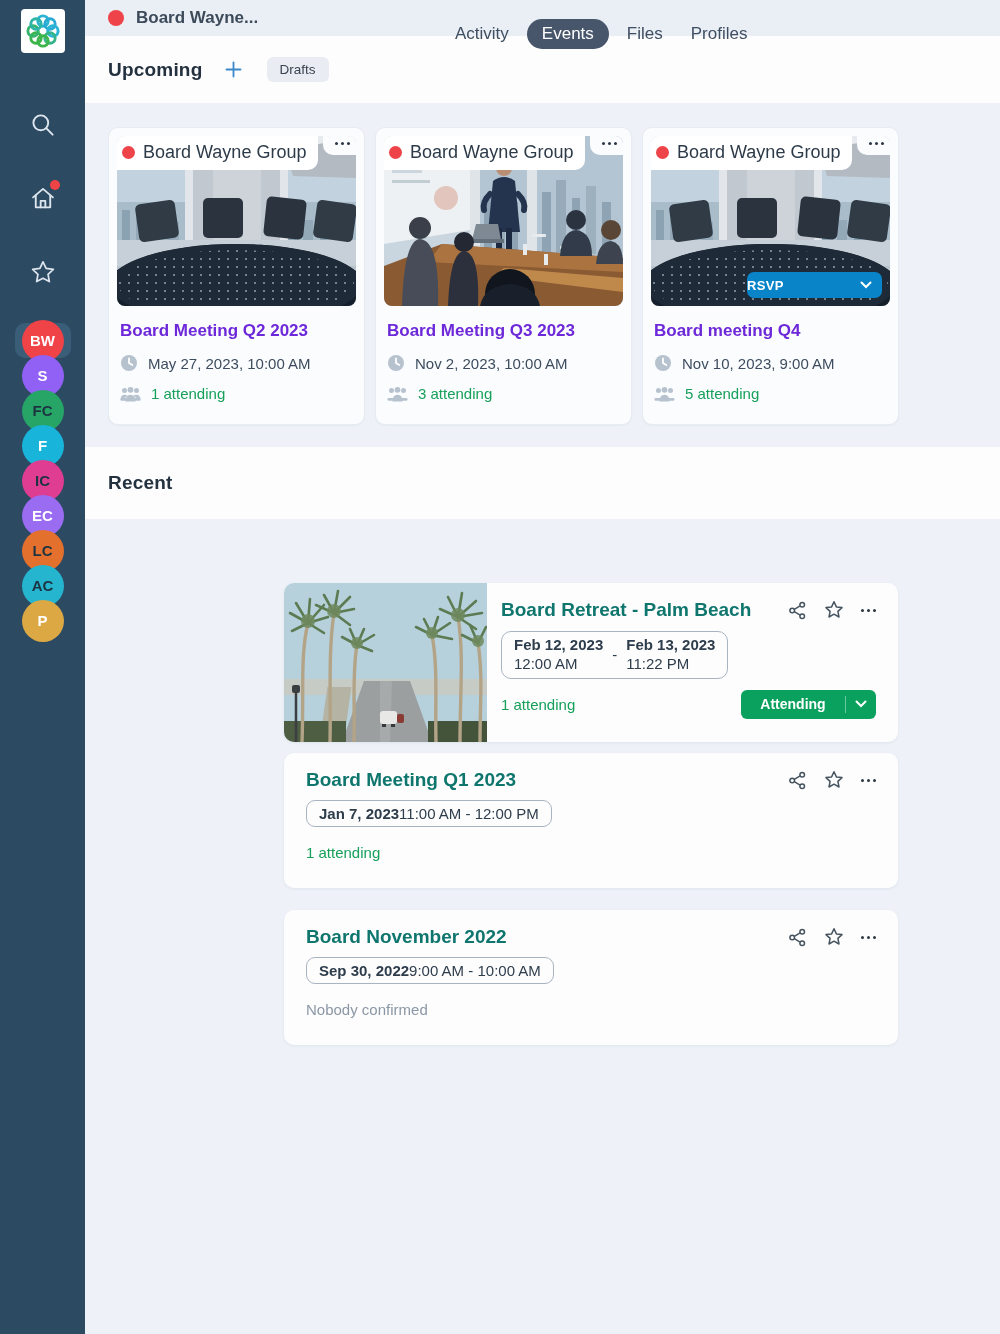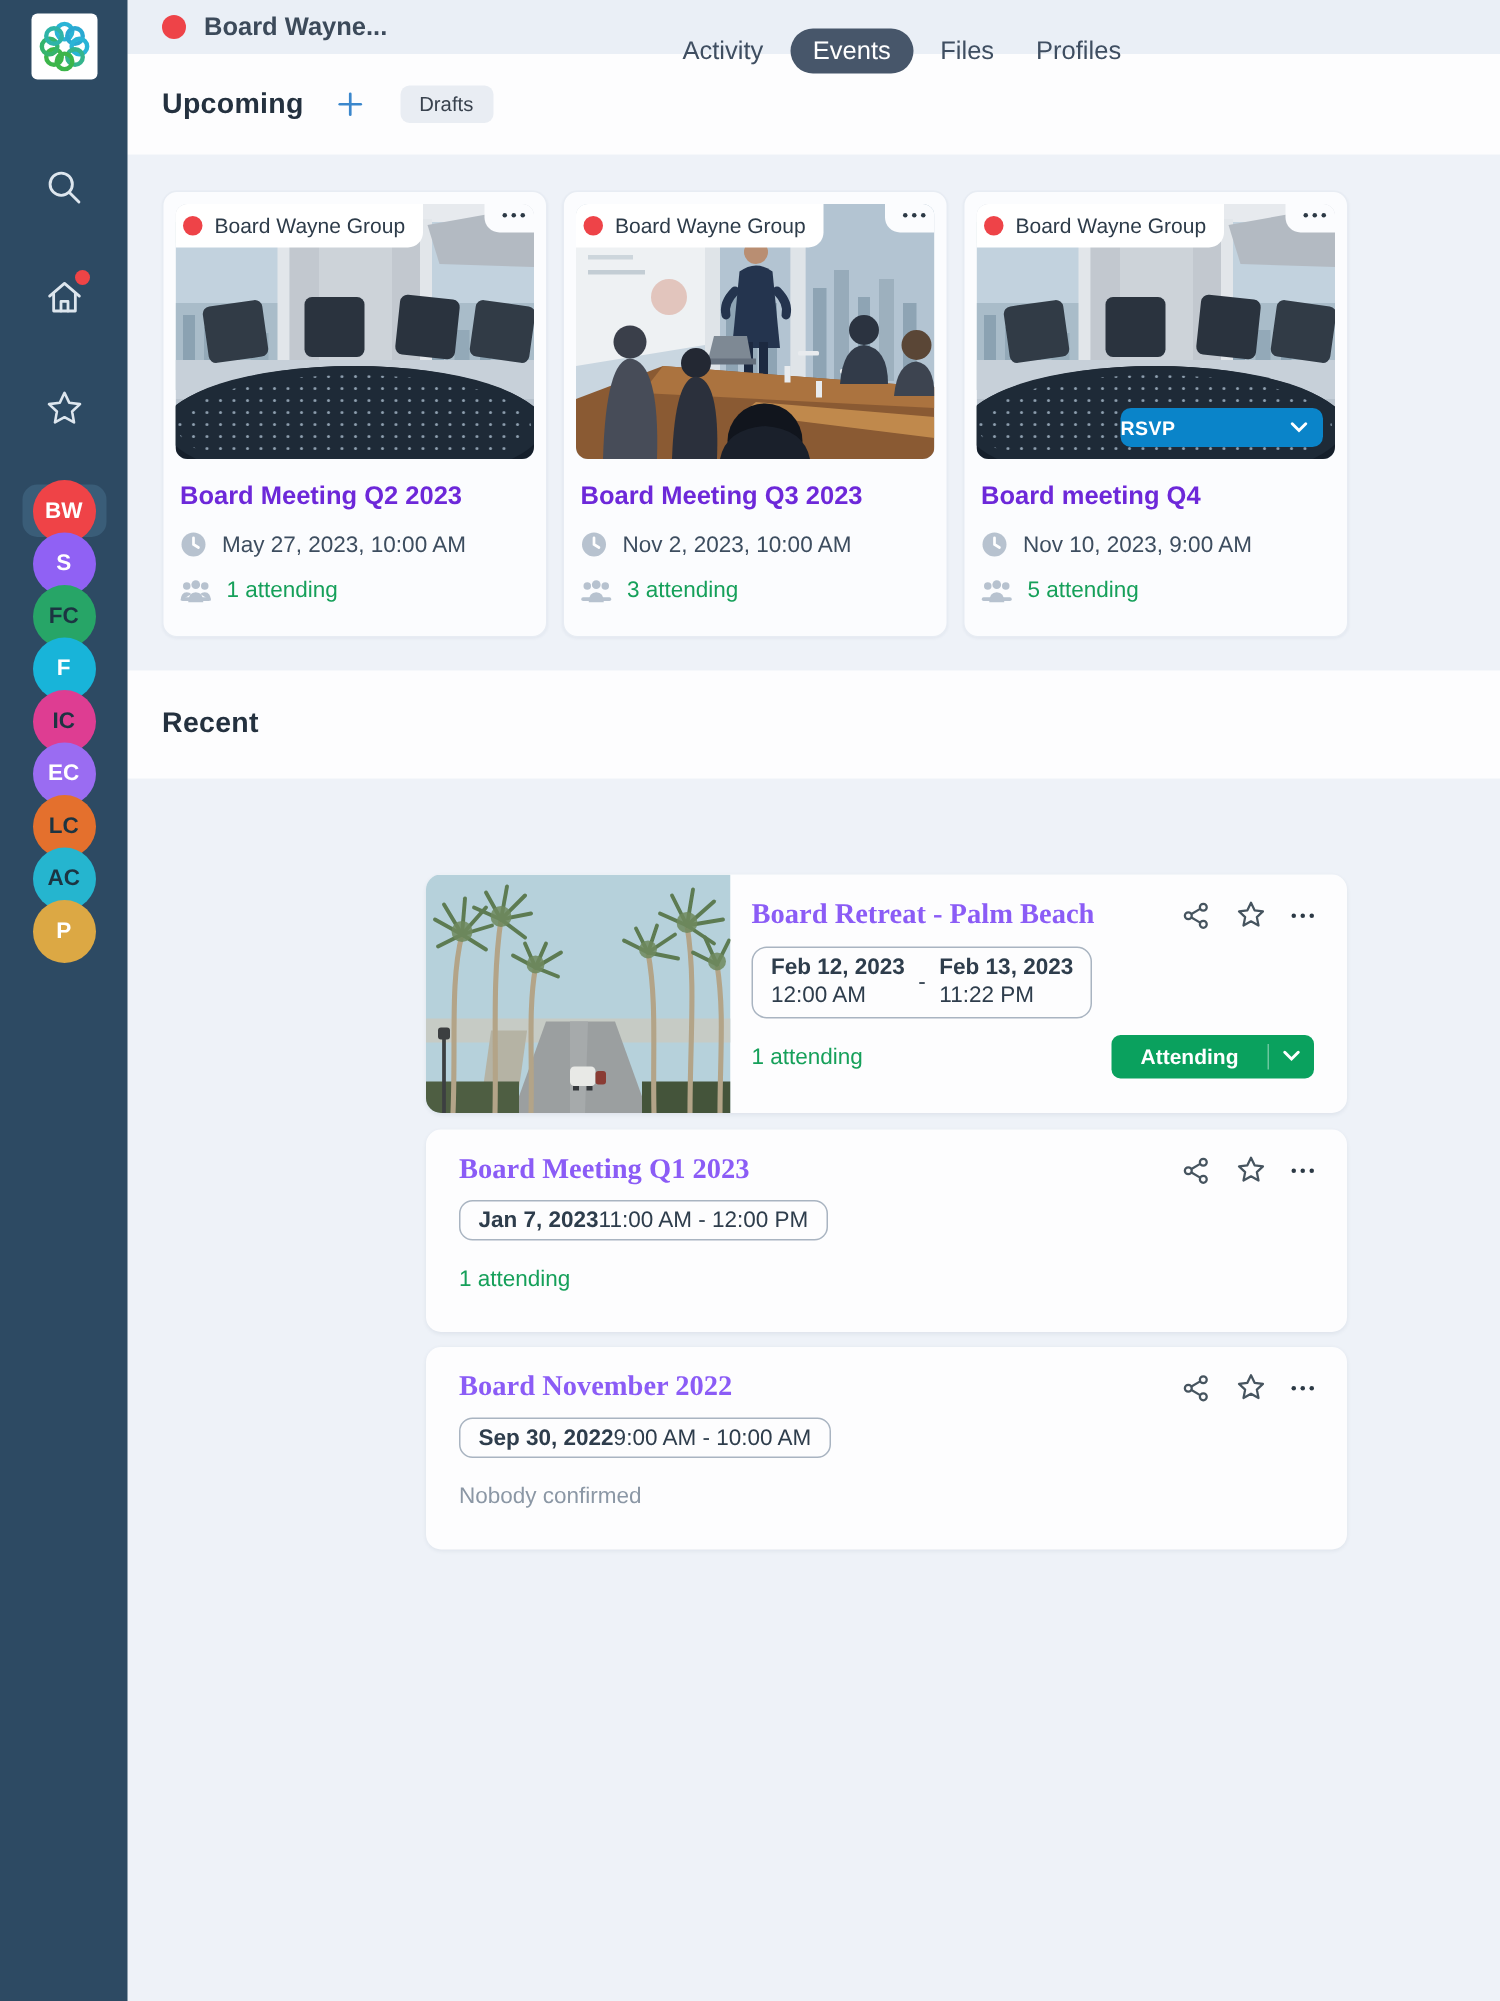--- a/index.html
+++ b/index.html
@@ -46,21 +46,21 @@
 
   
   .upcoming-band { height:344px; padding:24px 0 0 23px; display:flex; gap:10px; }
   .event-card { width:257px; height:298px; background:#fbfcfe; border:1px solid #e7ecf3;
     border-radius:10px; padding:8px; cursor:pointer; box-shadow:0 1px 2px rgba(40,60,90,.05); }
   .card-img { position:relative; width:239px; height:170px; border-radius:8px; overflow:hidden; }
   .card-img svg { display:block; width:100%; height:100%; }
   .group-pill { position:absolute; left:0; top:0; background:#fff; display:flex; align-items:center;
     padding:6px 12px 7px 5px; border-bottom-right-radius:10px; }
   .group-pill .gdot { width:13px; height:13px; border-radius:50%; background:#ee4348; margin-right:8px; }
-  .group-pill .gname { font-size:14px; color:#2d3b49; }
+  .group-pill .gname { font-size:18px; color:#2d3b49; }
   .more-notch { position:absolute; right:0; top:0; background:#fbfcfe; padding:6px 6px 10px 12px;
     border-bottom-left-radius:10px; cursor:pointer; }
   .dots { display:flex; gap:3px; align-items:center; }
   .dots i { width:3px; height:3px; border-radius:50%; background:#2c3945; }
   .event-title { margin:15px 3px 0 3px; font-size:17px; font-weight:700; color:#6d28d9; }
   .meta-row { display:flex; align-items:center; gap:10px; margin:13px 3px 0 3px; }
   .meta-text { font-size:15px; color:#3d4d5f; }
   .attend-green { font-size:15px; font-weight:500; color:#16a05a; }
   .rsvp-btn { position:absolute; right:8px; bottom:8px; width:135px; height:26px; background:#0a84c9;
     border-radius:7px; display:flex; align-items:center; cursor:pointer; }
@@ -69,36 +69,36 @@
 
   
   .recent-band { padding:64px 0 0 199px; }
   .recent-card { width:614px; background:#fdfdfe; border-radius:10px;
     box-shadow:0 1px 3px rgba(40,60,90,.08); cursor:pointer; }
   .retreat { height:159px; display:flex; overflow:hidden; margin-bottom:11px; }
   .retreat-img { width:203px; height:159px; flex:none; }
   .retreat-img svg { display:block; width:100%; height:100%; }
   .retreat-body { flex:1; padding:16px 22px 14px 14px; position:relative; }
   .rc-title-row { display:flex; align-items:center; }
-  .rc-title { font-size:19px; font-weight:700; color:#8b5cf6; flex:1;font-family:Liberation Serif, serif; }
+  .rc-title { font-size:19px; font-weight:700; color:#0f766e; flex:1; }
   .rc-icons { display:flex; align-items:center; gap:17px; }
   .rc-icon { cursor:pointer; display:flex; align-items:center; }
   .date-pill { display:inline-flex; align-items:center; border:1.4px solid #a9b4c1;
     border-radius:10px; padding:4px 12px; margin-top:10px; color:#2e3d4c; font-size:15px; }
   .date-col { display:flex; flex-direction:column; line-height:1.25; }
   .date-col b { font-weight:700; }
   .range-dash { margin:0 9px; color:#2e3d4c; }
   .rc-bottom { display:flex; align-items:center; margin-top:11px; }
   .rc-bottom .attend-green { flex:1; }
   .attending-btn { width:135px; height:29px; background:#0aa15e; border-radius:6px;
     display:flex; align-items:center; cursor:pointer; }
   .attending-btn .lbl { flex:1; text-align:center; color:#fff; font-size:14px; font-weight:700; }
   .attending-btn .sep { width:1px; height:17px; background:rgba(255,255,255,.4); }
   .attending-btn .chev { padding:0 9px; display:flex; }
-  .plain-card { height:135px; padding:16px 22px 14px 22px; margin-bottom:10px; }
+  .plain-card { height:135px; padding:16px 22px 14px 22px; margin-bottom:22px; }
   .pill-inline { display:inline-flex; align-items:center; gap:0; border:1.4px solid #a9b4c1;
     border-radius:9px; padding:4px 12px; margin-top:9px; color:#2e3d4c; font-size:15px; }
   .pill-inline b { font-weight:700; }
   .nobody { font-size:15px; color:#8b97a5; }
   .plain-card .rc-bottom2 { margin-top:17px; }
 </style>
 </head>
 <body>
 
 <div class="app">

